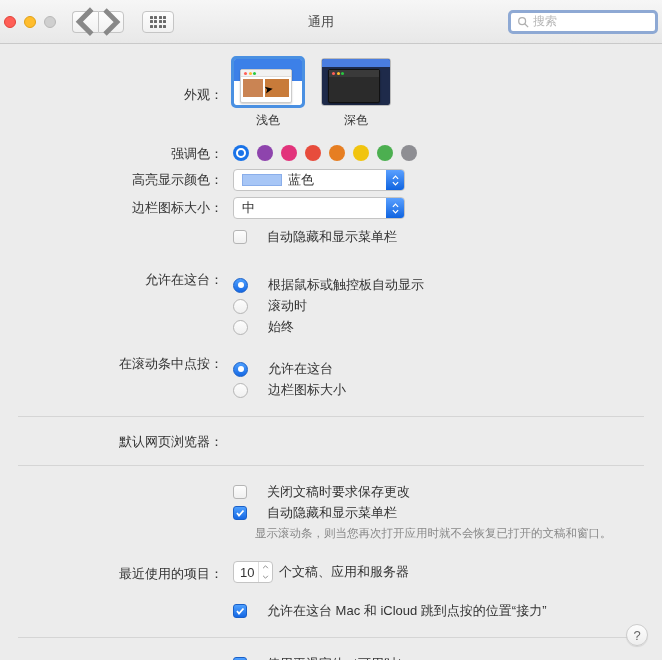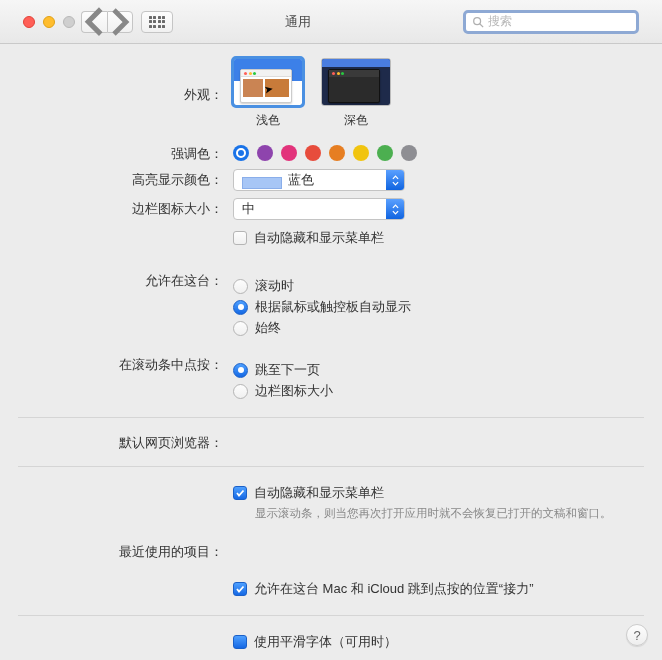--- a/index.html
+++ b/index.html
@@ -1,33 +1,33 @@
 <!DOCTYPE html>
 <html><head>
 <meta charset="utf-8">
 <style>
 * { margin: 0; padding: 0; box-sizing: border-box; font-family: -apple-system, "Helvetica Neue", Arial, sans-serif; }
 body { width: 662px; height: 660px; background: #ececec; font-size: 13px; color: #333; overflow: hidden; }
 
 
-.titlebar { height: 44px; background: linear-gradient(#f6f6f6,#e8e8e8); border-bottom: 1px solid #c9c9c9; display: flex; align-items: center; padding: 0 23px; }
+.titlebar { height: 44px; background: linear-gradient(#f6f6f6,#e8e8e8); border-bottom: 1px solid #c9c9c9; display: flex; align-items: center; padding: 0 4px; gap: 10px; }
 .traffic { display: flex; gap: 8px; }
 .tl { width: 12px; height: 12px; border-radius: 50%; }
 .tl.red { background:#ff5f57; border:0.5px solid #e24238;}
 .tl.yel { background:#ffbd2e; border:0.5px solid #e1a116;}
 .tl.grn { background:#cfcfcf; border:0.5px solid #b8b8b8;}
 .nav { display:flex; margin-left:6px;}
 .navbtn { width:26px; height:22px; background:linear-gradient(#fdfdfd,#f1f1f1); border:1px solid #c5c5c5; display:flex; align-items:center; justify-content:center; color:#777;}
 .navbtn:first-child { border-radius:4px 0 0 4px; border-right:none;}
 .navbtn:last-child { border-radius:0 4px 4px 0;}
 .gridbtn { width:32px; height:22px; margin-left:8px; border-radius:4px; background:linear-gradient(#fdfdfd,#f1f1f1); border:1px solid #c5c5c5; display:flex; align-items:center; justify-content:center;}
 .grid-ic { display:grid; grid-template-columns:repeat(4,3px); grid-template-rows:repeat(3,3px); gap:1.5px;}
 .grid-ic span { background:#6a6a6a; border-radius:0.5px;}
 .title { flex:1; text-align:center; font-size:13px; color:#4a4a4a; font-weight:400; margin-left: -40px; }
-.search { width:176px; height:24px; border:3px solid #8ea9d4; border-radius:5px; background:#fff; display:flex; align-items:center; padding:0 6px; gap:4px;}
+.search { width:150px; height:24px; border:3px solid #8ea9d4; border-radius:5px; background:#fff; display:flex; align-items:center; padding:0 6px; gap:4px;}
 .search svg { width:12px; height:12px; }
 .search .ph { color:#b8b8b8; font-size:12px; }
 
 
 .content { padding: 14px 18px 14px 18px; }
 .row { display:flex; align-items:flex-start; margin-bottom:6px; }
 .label { width:215px; text-align:right; padding-right:10px; padding-top:2px; color:#333; }
 .val { flex:1; }
 
 
@@ -55,27 +55,27 @@
 .dwin .dots span { width:3px; height:3px; border-radius:50%;}
 .dstrip { position:absolute; top:0; left:0; right:0; height:8px; background:#4a7de0;}
 
 
 .swatches { display:flex; gap:8px; padding-top:2px;}
 .sw { width:16px; height:16px; border-radius:50%; position:relative; }
 .sw.sel::after { content:''; position:absolute; inset:3px; border:2.5px solid #fff; border-radius:50%;}
 
 
 .select { display:inline-flex; align-items:center; height:22px; background:#fff; border:1px solid #c4c4c4; border-radius:4px; min-width:138px; position:relative; overflow:hidden;}
-.select .txt { padding:0 8px; flex:1; font-size:13px; display:flex; align-items:flex-end; gap:6px;}
+.select .txt { padding:0 8px; flex:1; font-size:13px; display:flex; align-items:center; gap:6px;}
 .select .arr { width:18px; align-self:stretch; background:linear-gradient(#5aa0ff,#1064e0); display:flex; flex-direction:column; align-items:center; justify-content:center; gap:1px;}
 .select .arr svg { width:7px; height:5px; }
 .colorchip { width:40px; height:12px; background:#a7c6f6; border:1px solid #8aaeea; display:inline-block; }
 
 
-.chk, .rad { display:flex; align-items:center; gap:7px; margin:3px 0; font-size:13px; }
+.chk, .rad { display:flex; align-items:center; gap:20px; margin:3px 0; font-size:13px; }
 .cbox { width:14px; height:14px; border-radius:3px; border:1px solid #b5b5b5; background:linear-gradient(#fdfdfd,#f0f0f0); display:inline-flex; align-items:center; justify-content:center;}
 .cbox.on { background:linear-gradient(#4ea0ff,#1568e4); border-color:#1a60c8;}
 .cbox.on svg { width:10px; height:10px; }
 .rcirc { width:15px; height:15px; border-radius:50%; border:1px solid #b5b5b5; background:linear-gradient(#fdfdfd,#f0f0f0); position:relative;}
 .rcirc.on { background:linear-gradient(#4ea0ff,#1568e4); border-color:#1a60c8;}
 .rcirc.on::after { content:''; position:absolute; top:3.5px; left:3.5px; width:6px; height:6px; border-radius:50%; background:#fff;}
 
 .hint { font-size:11.5px; color:#888; margin:4px 0 0 22px; }
 
 hr.sep { border:none; border-top:1px solid #d5d5d5; margin:14px 0;}
@@ -243,77 +243,99 @@
       </label>
     </div>
   </div>
 
   <div style="height:14px"></div>
 
   <div class="row">
     <div class="label">允许在这台：</div>
     <div class="val group" id="scrollbars-opts">
         <label class="rad">
+          <span class="rcirc on"></span>
+          <span>根据鼠标或触控板自动显示</span>
+        </label>
+        <label class="rad">
           <span class="rcirc"></span>
           <span>滚动时</span>
         </label>
         <label class="rad">
-          <span class="rcirc on"></span>
-          <span>根据鼠标或触控板自动显示</span>
-        </label>
-        <label class="rad">
           <span class="rcirc"></span>
           <span>始终</span>
         </label>
       </div>
   </div>
 
   <div style="height:8px"></div>
 
   <div class="row">
     <div class="label">在滚动条中点按：</div>
     <div class="val group" id="scrollclick-opts">
         <label class="rad">
           <span class="rcirc on"></span>
-          <span>跳至下一页</span>
+          <span>允许在这台</span>
         </label>
         <label class="rad">
           <span class="rcirc"></span>
           <span>边栏图标大小</span>
         </label>
       </div>
   </div>
 
   <hr class="sep">
 
   <div class="row">
     <div class="label">默认网页浏览器：</div>
   </div>
 
   <hr class="sep">
 
   <div class="row">
     <div class="label"></div>
     <div class="val">
+      <label class="chk">
+        <span class="cbox"></span>
+        <span>关闭文稿时要求保存更改</span>
+      </label>
       <label class="chk">
         <span class="cbox on">
             <svg viewBox="0 0 10 10">
               <path d="M2 5 L4 7.5 L8.5 2.5" fill="none" stroke="#fff" stroke-width="1.8"></path>
             </svg>
           </span>
         <span>自动隐藏和显示菜单栏</span>
       </label>
       <div class="hint">显示滚动条，则当您再次打开应用时就不会恢复已打开的文稿和窗口。</div>
     </div>
   </div>
 
   <div style="height:14px"></div>
 
   <div class="row" style="align-items:flex-end;">
     <div class="label">最近使用的项目：</div>
+    <div class="val" style="display:flex; align-items:center;">
+      <div class="numbox">
+        <span>10</span>
+        <span class="st">
+          <div>
+              <svg viewBox="0 0 8 5">
+                <path d="M1 4 L4 1 L7 4" fill="none" stroke="#888" stroke-width="1.2"></path>
+              </svg>
+            </div>
+          <div>
+              <svg viewBox="0 0 8 5">
+                <path d="M1 1 L4 4 L7 1" fill="none" stroke="#888" stroke-width="1.2"></path>
+              </svg>
+            </div>
+        </span>
+      </div>
+      <span>个文稿、应用和服务器</span>
+    </div>
   </div>
 
   <div style="height:10px"></div>
 
   <div class="row">
     <div class="label"></div>
     <div class="val">
       <label class="chk">
         <span class="cbox on">
             <svg viewBox="0 0 10 10">

